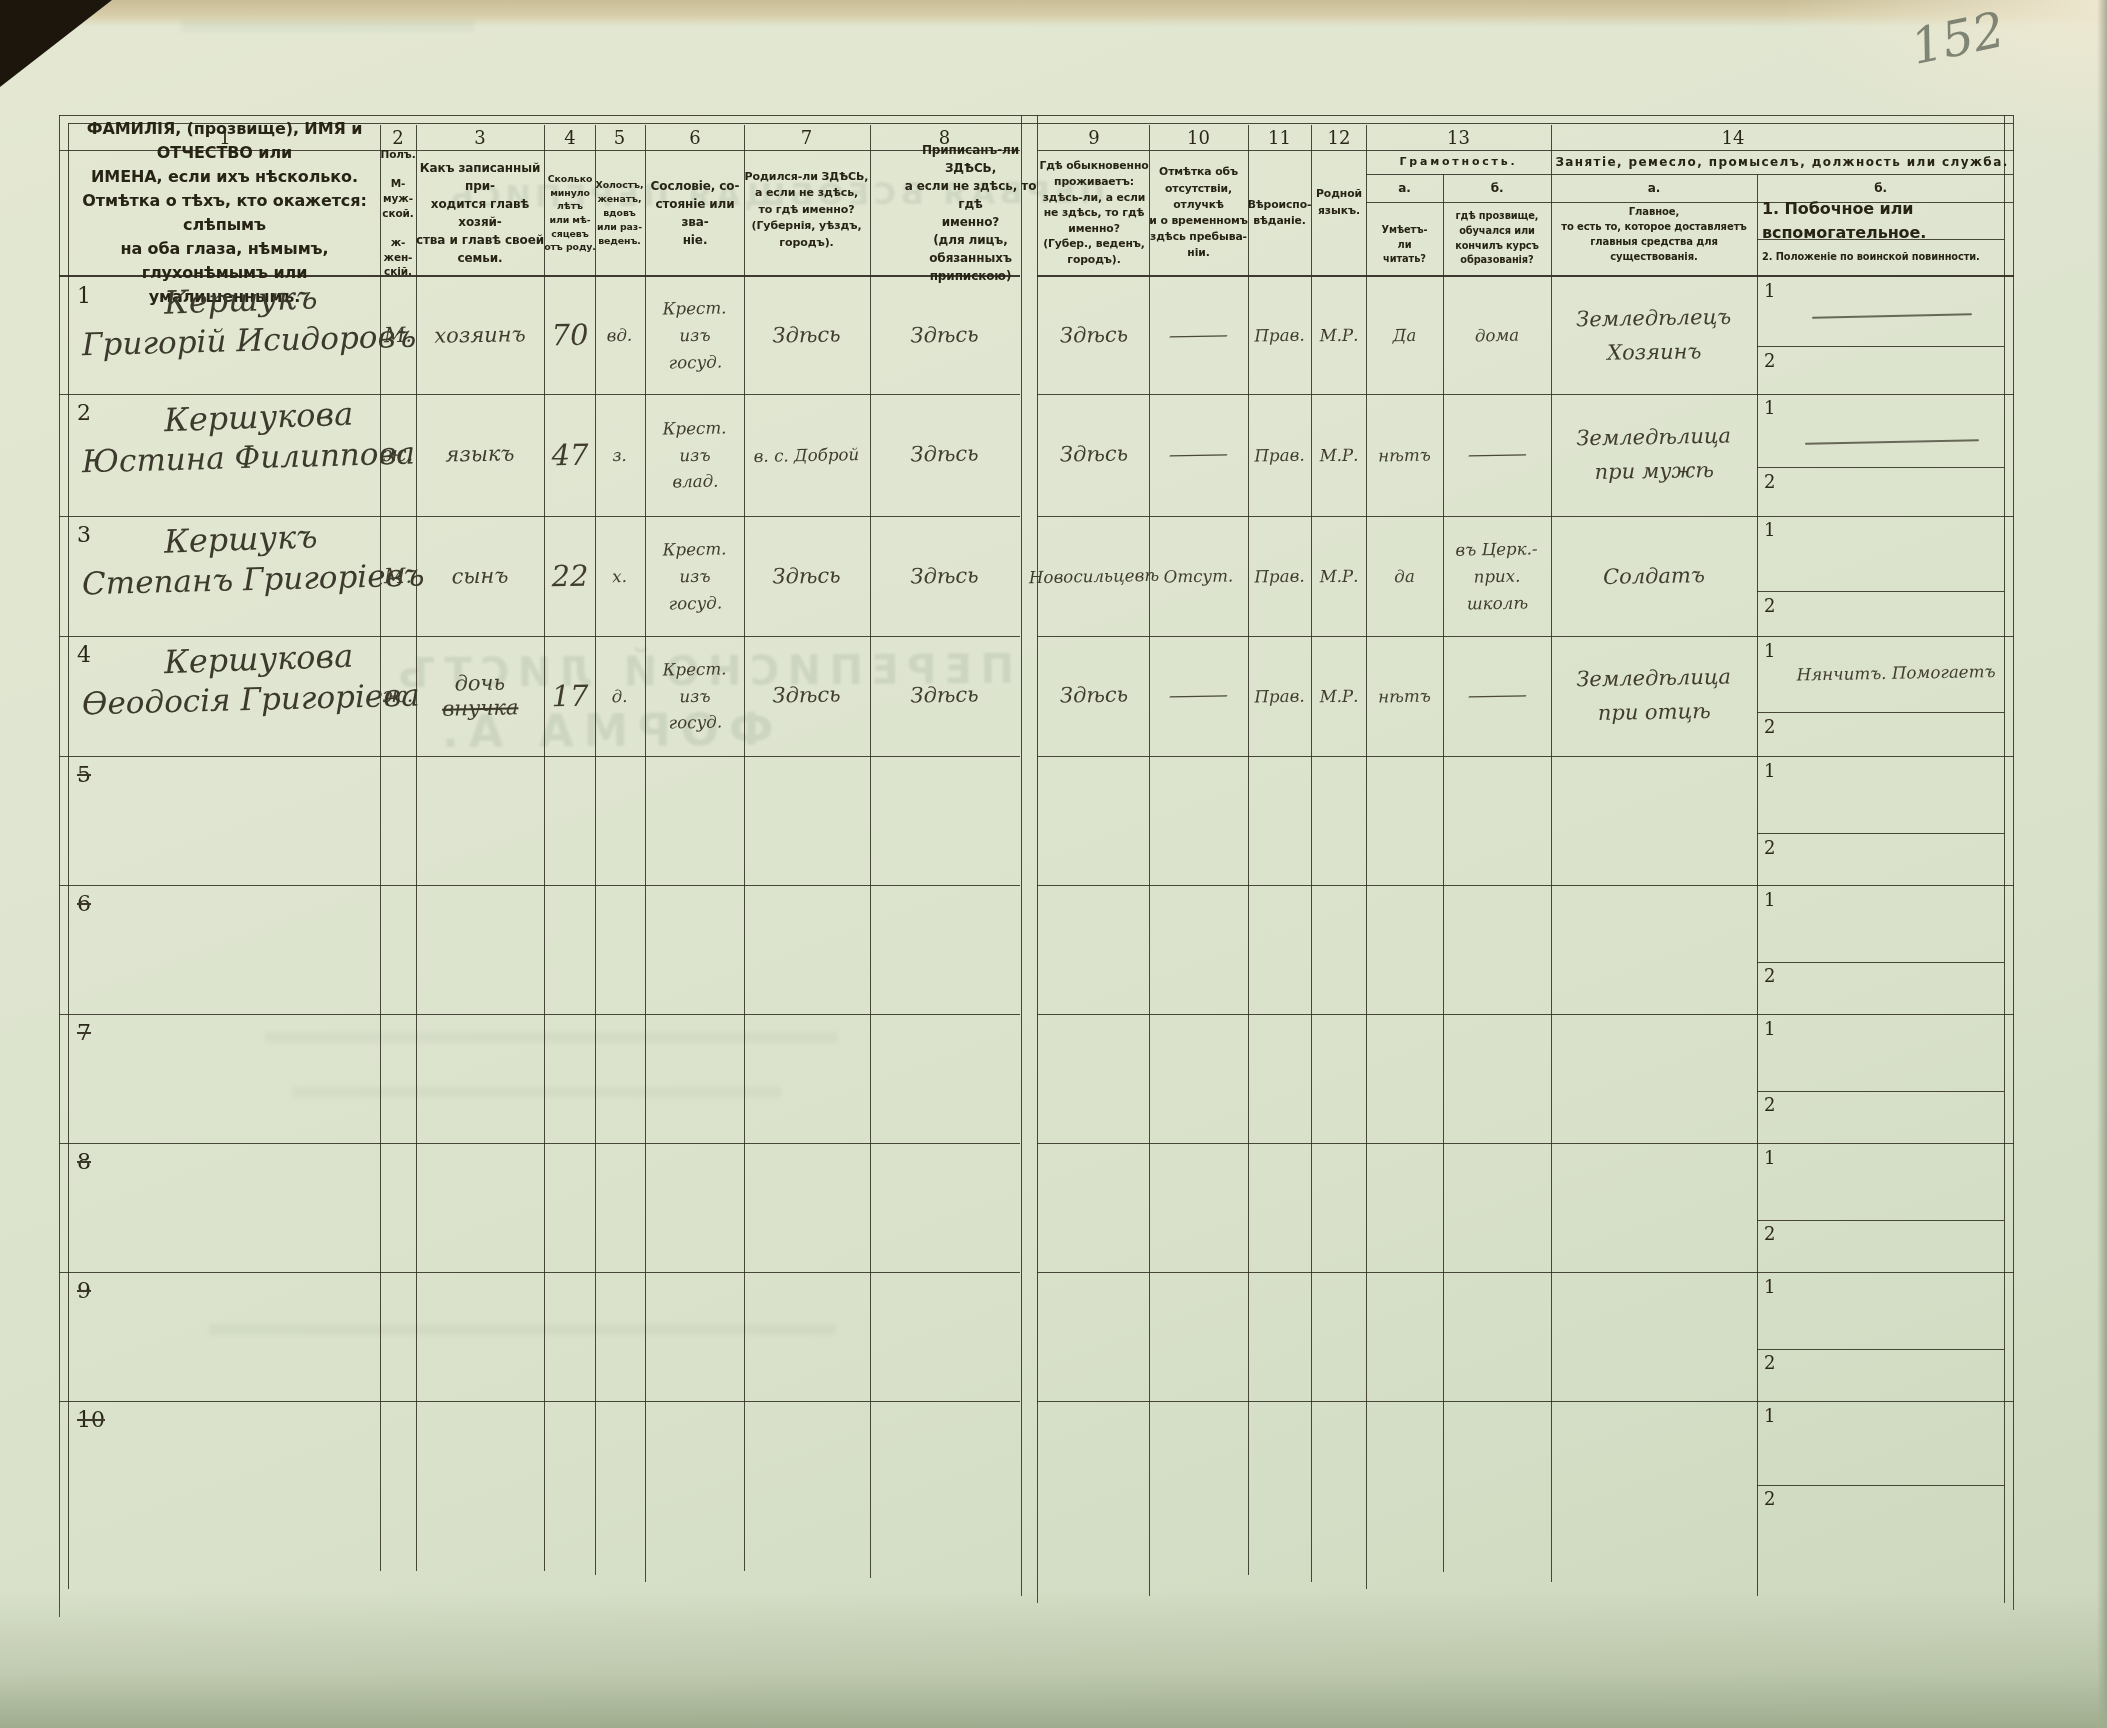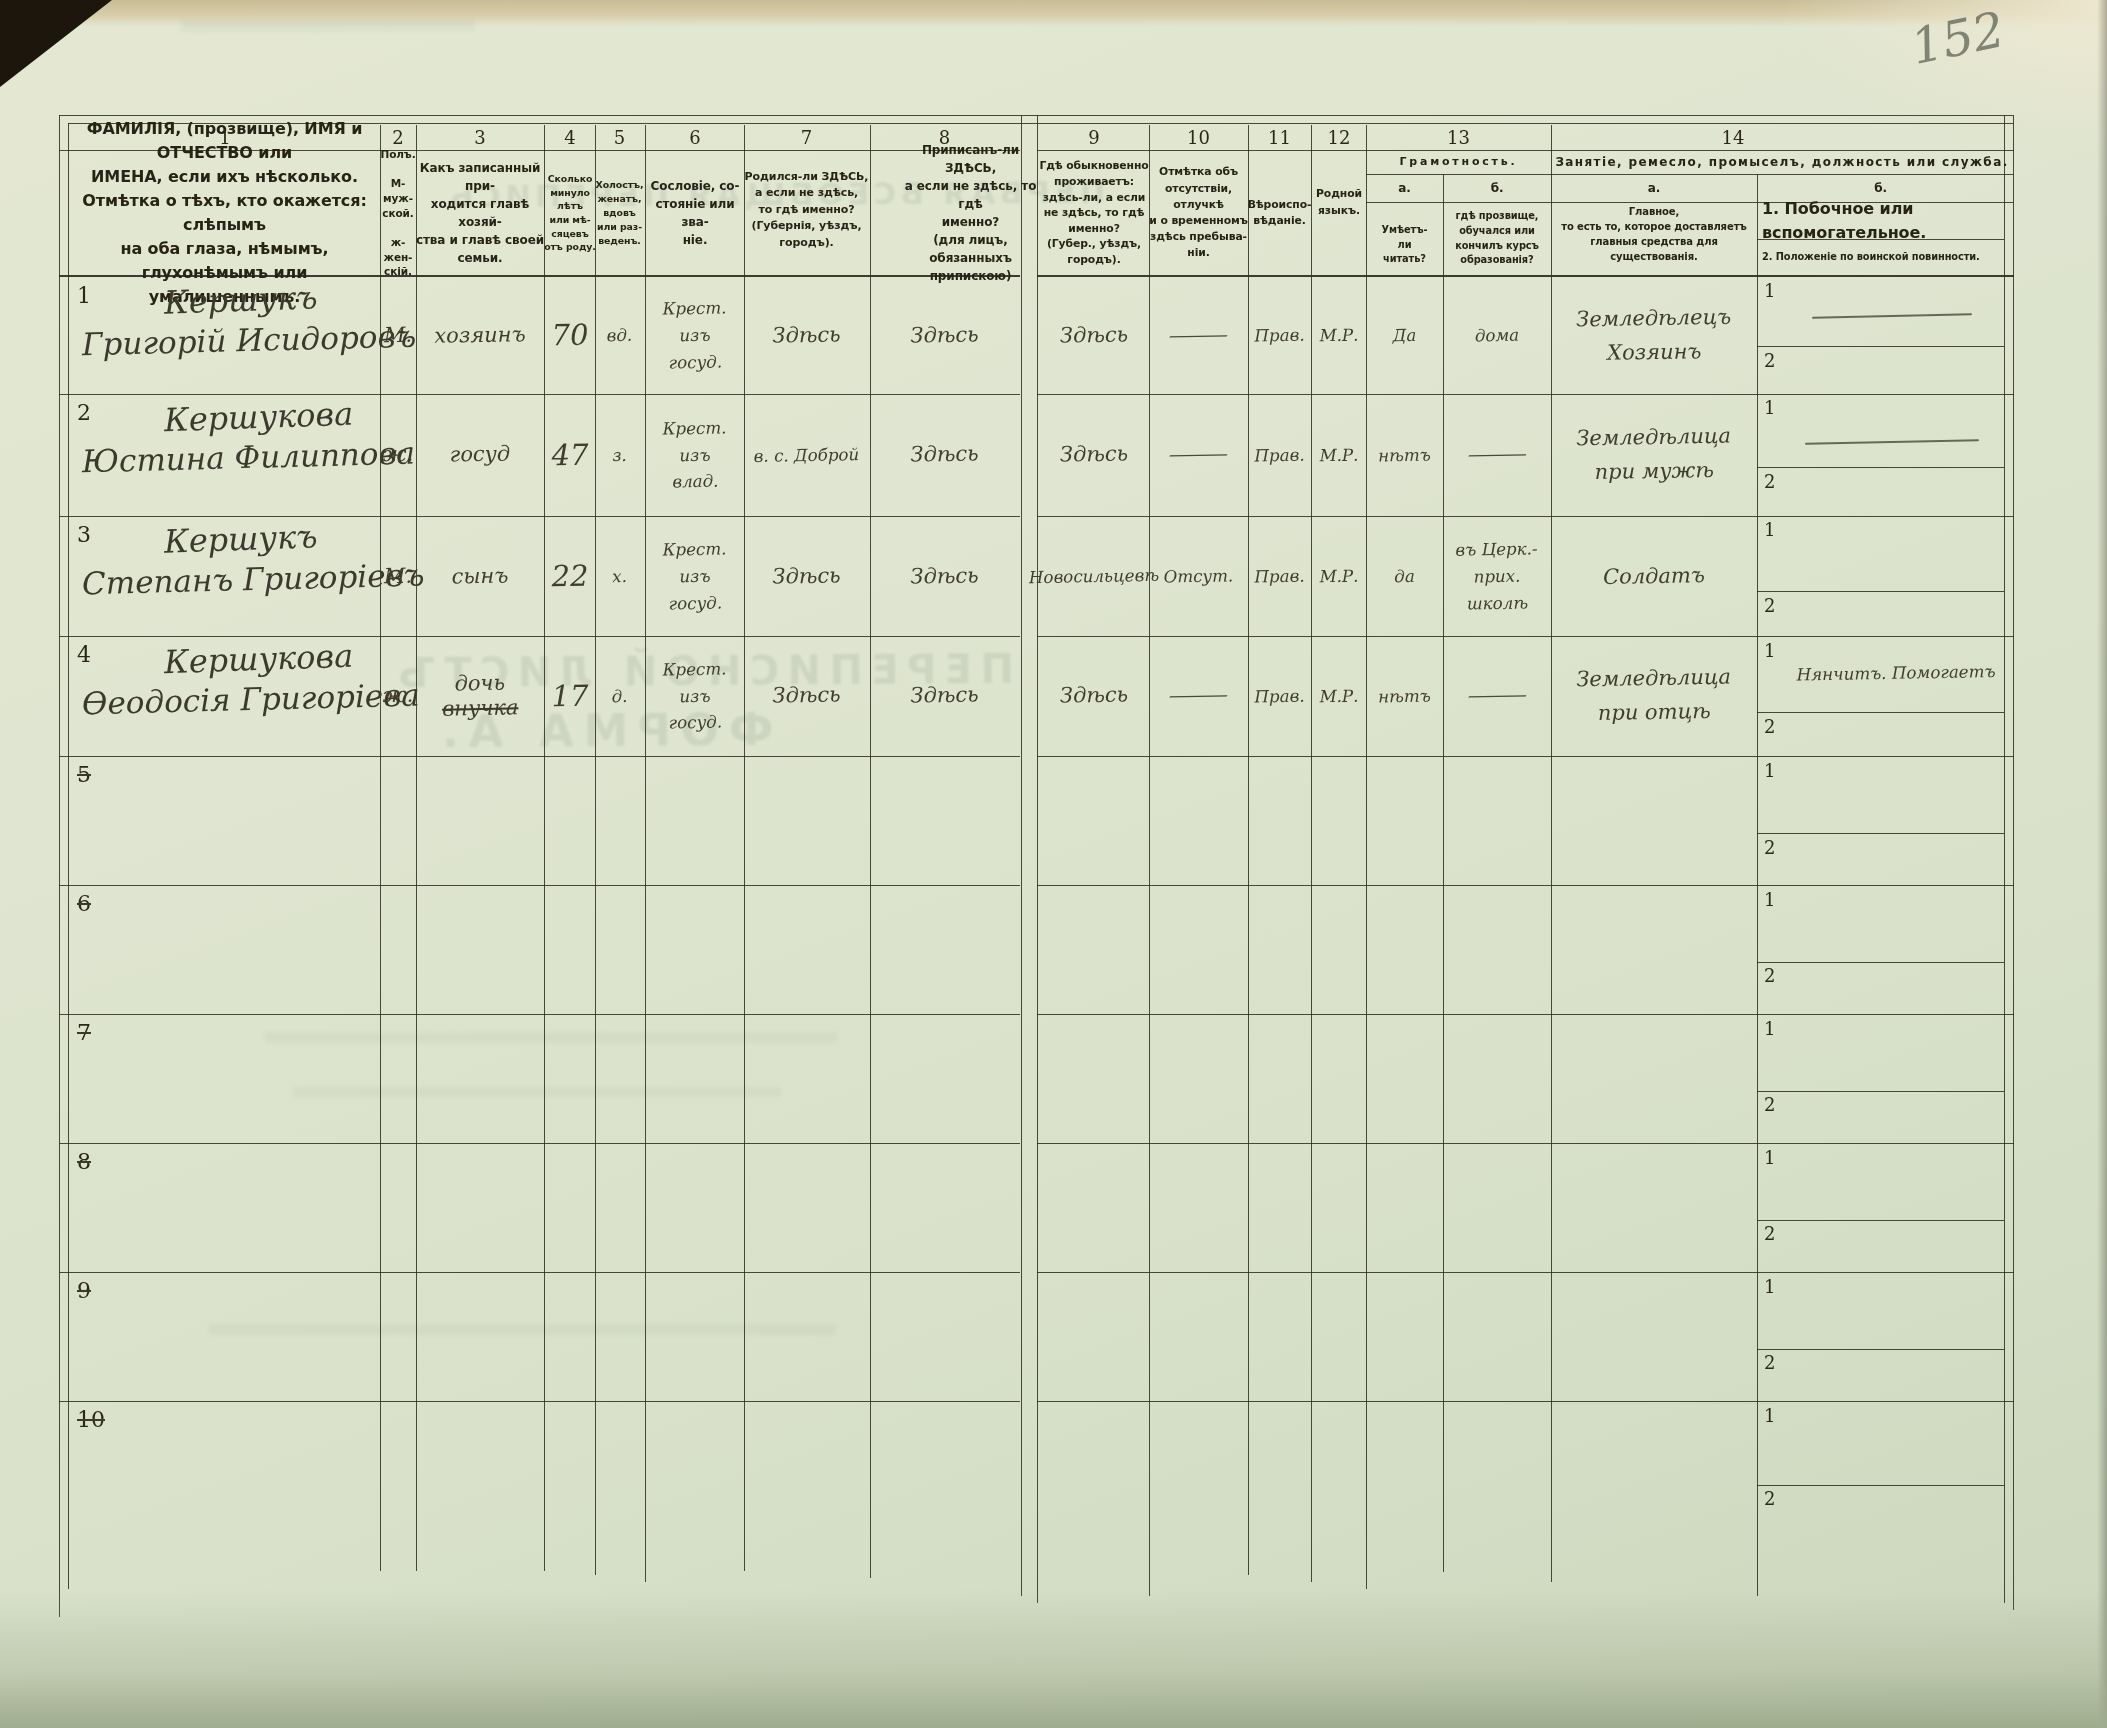--- a/index.html
+++ b/index.html
@@ -193,21 +193,21 @@
     <div class="hcell" style="left:896px;top:152px;width:149px;height:122px;font-size:12px">Приписанъ-ли ЗДѢСЬ,
 а если не здѣсь, то гдѣ
 именно?
 (для лицъ, обязанныхъ
 припискою)</div>
     <div class="hcell" style="left:1039px;top:152px;width:110px;height:122px;font-size:10.8px;line-height:1.45">Гдѣ обыкновенно
 проживаетъ:
 здѣсь-ли, а если
 не здѣсь, то гдѣ
 именно?
-(Губер., уѣздъ, городъ).</div>
+(Губер., веденъ, городъ).</div>
     <div class="hcell" style="left:1149px;top:152px;width:99px;height:122px;font-size:10.8px">Отмѣтка объ
 отсутствіи, отлучкѣ
 и о временномъ
 здѣсь пребыва-
 ніи.</div>
     <div class="hcell" style="left:1248px;top:152px;width:63px;height:122px;font-size:10.8px">Вѣроиспо-
 вѣданіе.</div>
     <div class="hcell" style="left:1311px;top:152px;width:56px;height:101px;font-size:10.8px">Родной
 языкъ.</div>
     <div class="hcell hs4" style="left:1366px;top:150px;width:185px;height:24.4px;font-size:11px">Грамотность.</div>
@@ -276,21 +276,21 @@
     <div class="cell k13b hwc sm"><span>дома</span></div>
     <div class="cell k14a hwc"><span>Земледѣлецъ
 Хозяинъ</span></div>
   </div>
 
   <div class="row" style="top:394px;height:122px">
     <span class="rownum">2</span>
     <span class="surname">Кершукова</span>
     <span class="given">Юстина Филиппова</span>
     <div class="cell k2 hwc"><span>ж.</span></div>
-    <div class="cell k3 hwc"><span>госуд</span></div>
+    <div class="cell k3 hwc"><span>языкъ</span></div>
     <div class="cell k4 hwc age"><span>47</span></div>
     <div class="cell k5 hwc sm"><span>з.</span></div>
     <div class="cell k6 hwc sm"><span>Крест. изъ
 влад.</span></div>
     <div class="cell k7 hwc sm"><span>в. с. Доброй</span></div>
     <div class="cell k8 hwc"><span>Здѣсь</span></div>
     <div class="cell k9 hwc"><span>Здѣсь</span></div>
     <div class="cell k10 hwc dash"><span>—</span></div>
     <div class="cell k11 hwc sm"><span>Прав.</span></div>
     <div class="cell k12 hwc sm"><span>М.Р.</span></div>

